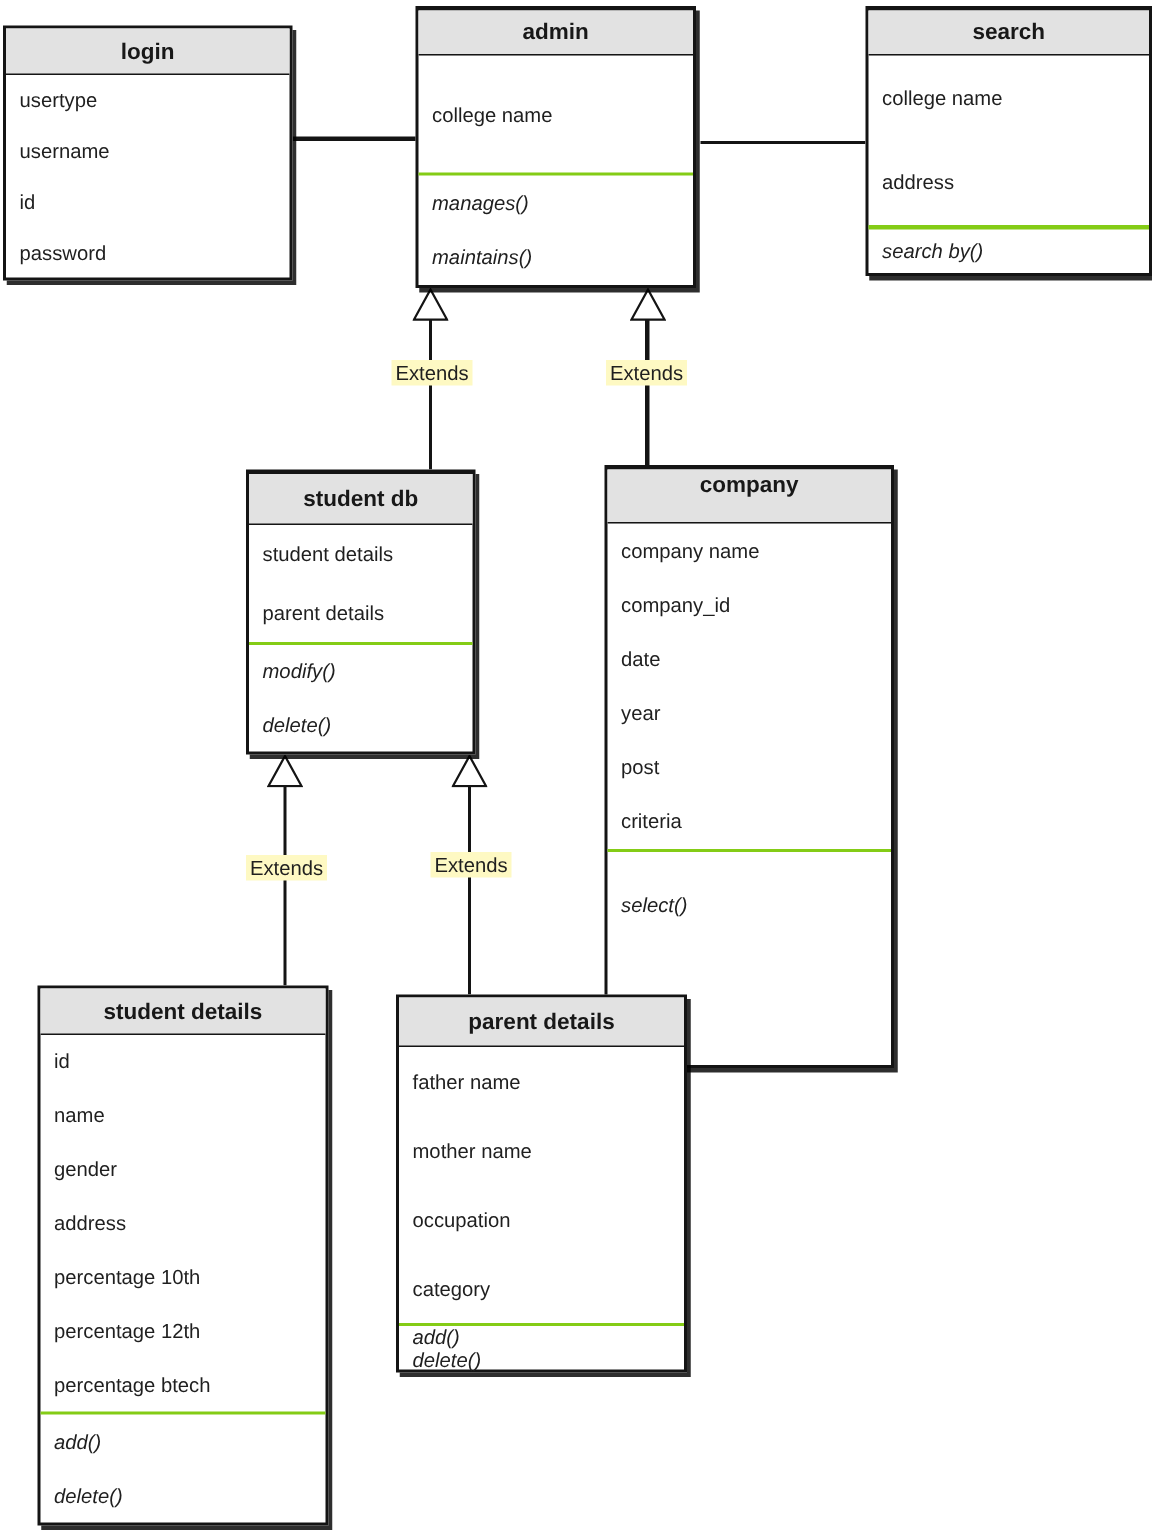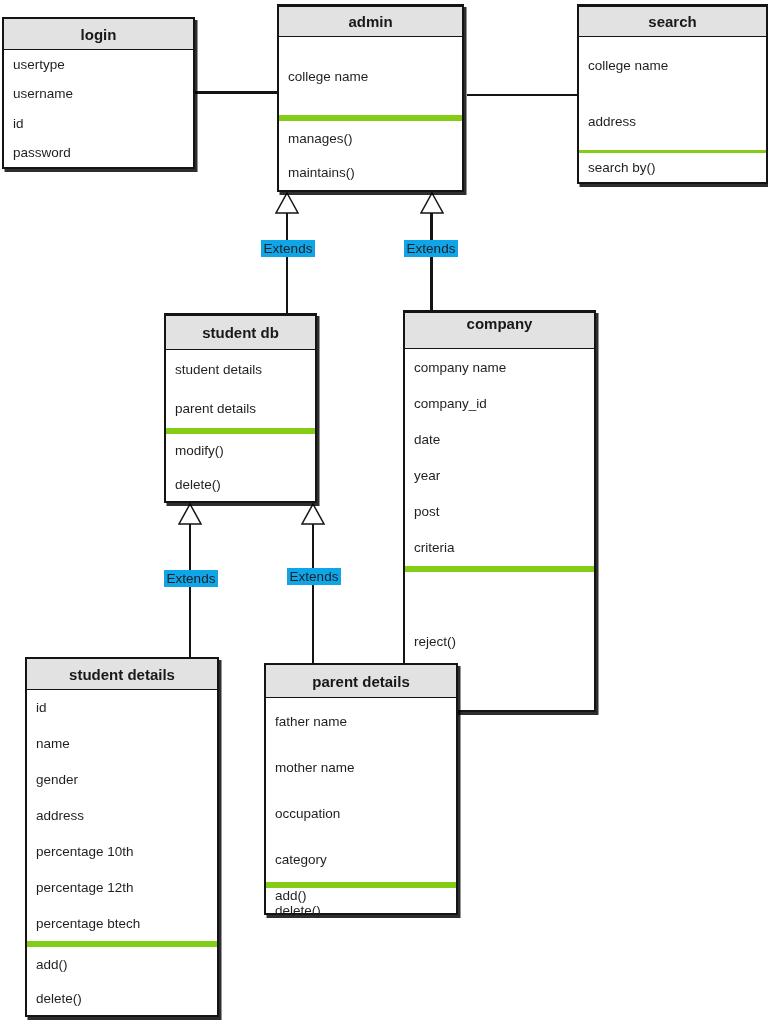--- a/index.html
+++ b/index.html
@@ -36,39 +36,39 @@
     flex: none;
   }
   .uml-header.title-top { align-items: flex-start; padding-top: 2px; }
   .uml-section {
     box-sizing: border-box;
     display: flex;
     flex-direction: column;
     flex: none;
   }
   .uml-section.grow { flex: 1; }
-  .uml-section.methods { border-top: 6px solid #84cc16; }
+  .uml-section.methods { border-top: 2px solid #84cc16; font-style: italic; }
   .uml-section.methods.thick { border-top-width: 3px; }
   .uml-row {
     flex: 1;
     display: flex;
     align-items: center;
     padding-left: 9px;
     font-size: 13.5px;
     color: #1f1f1f;
     white-space: nowrap;
   }
   .assoc-line { position: absolute; background: #141414; }
   .gen-line { position: absolute; background: #141414; }
   .gen-arrowhead { position: absolute; width: 24px; height: 22px; }
   .extends-label {
     position: absolute;
     width: 54px;
     text-align: center;
-    background: #0ea5e9;
+    background: #fef9c3;
     font-size: 13.5px;
     color: #1f1f1f;
     line-height: 17px;
   }
 </style>
 </head>
 <body>
 
 <div class="canvas">
 
@@ -92,21 +92,21 @@
   </svg>
   <div class="gen-line" style="left:189px;top:524px;width:2px;height:133px"></div>
   <div class="extends-label" style="left:164px;top:570px">Extends</div>
 
   <svg class="gen-arrowhead" style="left:301px;top:503px" viewBox="0 0 24 22">
     <polygon points="12,1 23,21 1,21" fill="#ffffff" stroke="#141414" stroke-width="1.5"></polygon>
   </svg>
   <div class="gen-line" style="left:312px;top:524px;width:2px;height:139px"></div>
   <div class="extends-label" style="left:287px;top:568px">Extends</div>
 
-  <div class="uml-class" style="left:2px;top:17px;width:193px;height:152px">
+  <div class="uml-class" style="left:2px;top:17px;width:193px;height:170px">
     <div class="uml-header" style="height:31px">login</div>
     <div class="uml-section grow">
       <div class="uml-row">usertype</div>
       <div class="uml-row">username</div>
       <div class="uml-row">id</div>
       <div class="uml-row">password</div>
     </div>
   </div>
 
   <div class="uml-class bt3" style="left:277px;top:4px;width:187px;height:188px">
@@ -147,20 +147,21 @@
     <div class="uml-header title-top" style="height:36px">company</div>
     <div class="uml-section" style="height:217px">
       <div class="uml-row">company name</div>
       <div class="uml-row">company_id</div>
       <div class="uml-row">date</div>
       <div class="uml-row">year</div>
       <div class="uml-row">post</div>
       <div class="uml-row">criteria</div>
     </div>
     <div class="uml-section methods grow">
+      <div class="uml-row">select()</div>
       <div class="uml-row">reject()</div>
     </div>
   </div>
 
   <div class="uml-class" style="left:25px;top:657px;width:194px;height:360px">
     <div class="uml-header" style="height:31px">student details</div>
     <div class="uml-section" style="height:251px">
       <div class="uml-row">id</div>
       <div class="uml-row">name</div>
       <div class="uml-row">gender</div>

